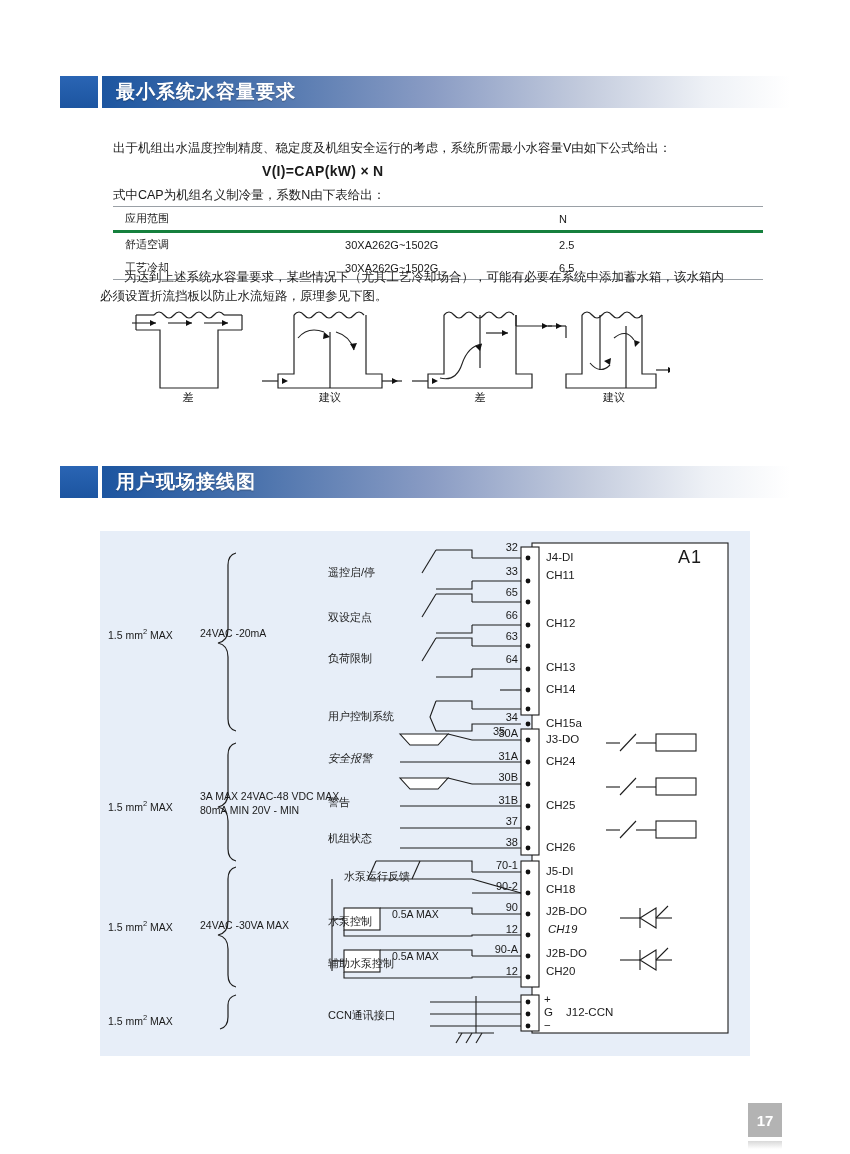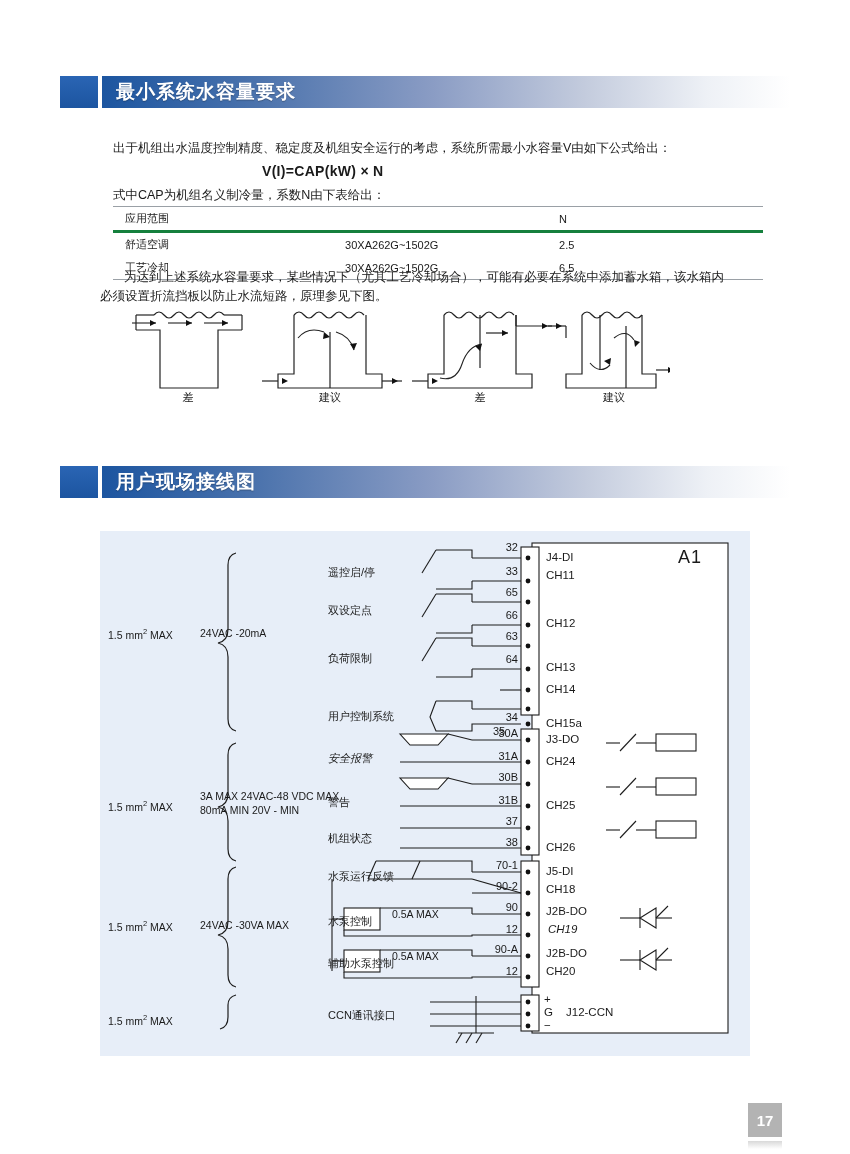--- a/index.html
+++ b/index.html
@@ -348,27 +348,27 @@
 
     <div class="wp-text" style="left:8px;top:388px;">
       1.5 mm<span class="sup">2</span> MAX</div>
     <div class="wp-text" style="left:100px;top:388px;">24VAC -30VA MAX</div>
 
     <div class="wp-text" style="left:8px;top:482px;">
       1.5 mm<span class="sup">2</span> MAX</div>
 
     
     <div class="wp-cn" style="left:228px;top:34px;">遥控启/停</div>
-    <div class="wp-cn" style="left:228px;top:72px;">双设定点</div>
+    <div class="wp-cn" style="left:228px;top:79px;">双设定点</div>
     <div class="wp-cn" style="left:228px;top:120px;">负荷限制</div>
     <div class="wp-cn" style="left:228px;top:178px;">用户控制系统</div>
     <div class="wp-cn" style="left:228px;top:220px;font-style:italic;">安全报警</div>
     <div class="wp-cn" style="left:228px;top:264px;">警告</div>
     <div class="wp-cn" style="left:228px;top:300px;">机组状态</div>
-    <div class="wp-cn" style="left:228px;top:338px;">水泵运行反馈</div>
+    <div class="wp-cn" style="left:244px;top:338px;">水泵运行反馈</div>
     <div class="wp-cn" style="left:228px;top:383px;">水泵控制</div>
     <div class="wp-cn" style="left:228px;top:425px;">辅助水泵控制</div>
     <div class="wp-cn" style="left:228px;top:477px;">CCN通讯接口</div>
 
     
     <div class="wp-num" style="left:380px;top:10px;width:38px;">32</div>
     <div class="wp-num" style="left:380px;top:34px;width:38px;">33</div>
     <div class="wp-num" style="left:380px;top:55px;width:38px;">65</div>
     <div class="wp-num" style="left:380px;top:78px;width:38px;">66</div>
     <div class="wp-num" style="left:380px;top:99px;width:38px;">63</div>

